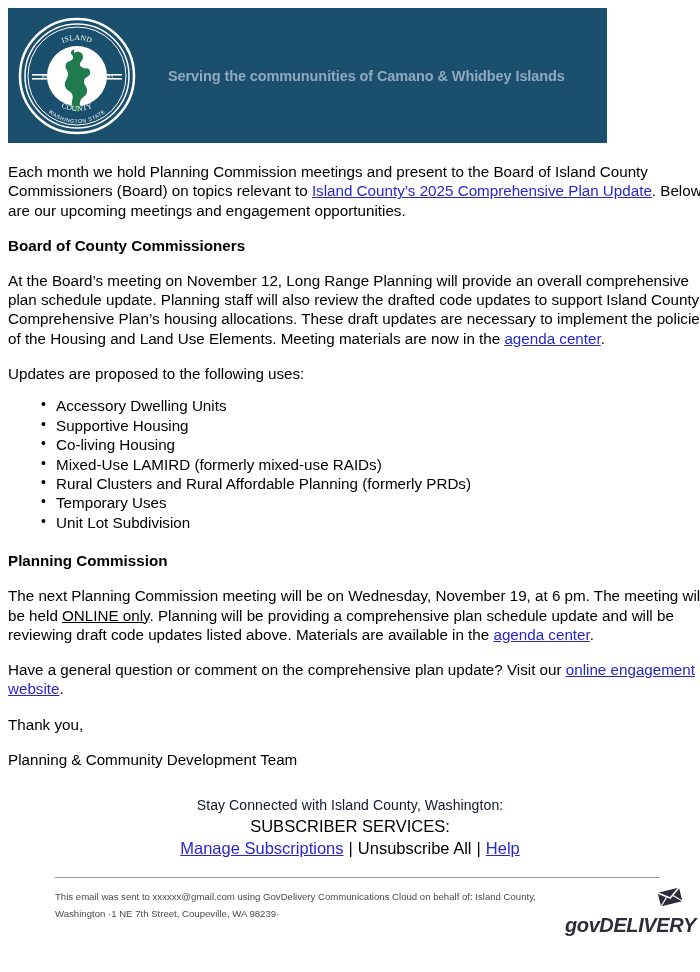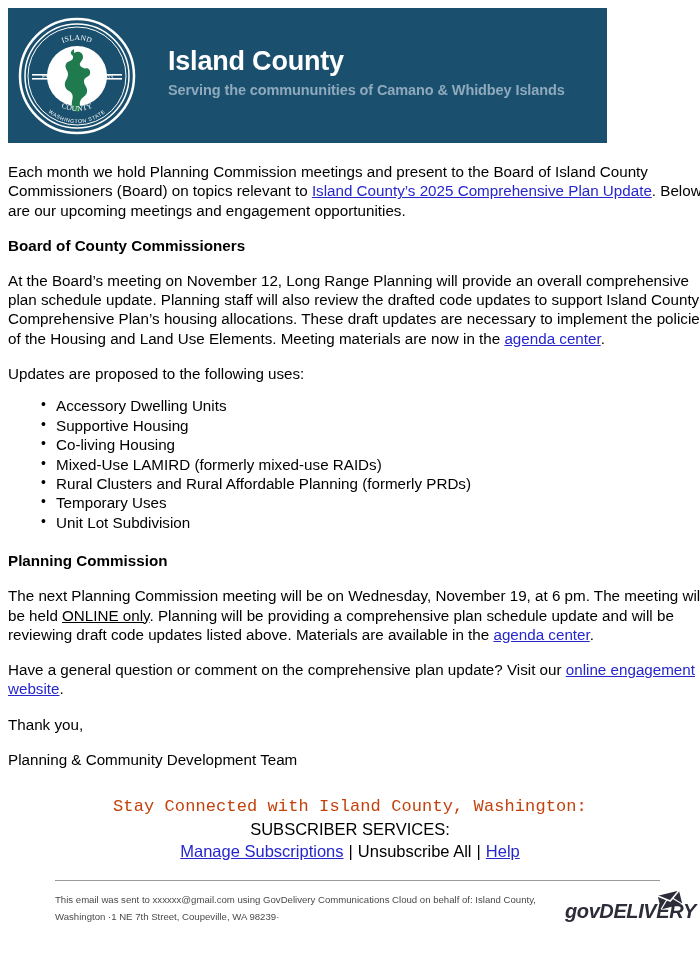--- a/index.html
+++ b/index.html
@@ -106,23 +106,23 @@
     top: -1px;
     font-size: 14px;
   }
 
   
   .stay-wrap {
     text-align: center;
     margin-top: 28px;
   }
   .stay-line {
-    font-family: Liberation Mono, monospace;
-    font-size: 17px;
-    color: #c2410c;
+    font-family: Liberation Sans, sans-serif;
+    font-size: 14px;
+    color: #0f172a;
     letter-spacing: 0.1px;
   }
   .subsvc {
     margin-top: 2px;
     font-size: 16.5px;
     line-height: 22px;
     color: #000;
   }
   .subsvc .sep { padding: 0 5px; }
 
@@ -154,21 +154,21 @@
   }
   .gd-word {
     font-family: "Liberation Sans", sans-serif;
     font-style: italic;
     font-weight: bold;
     font-size: 20px;
     letter-spacing: -0.4px;
     color: #2d2d3a;
     position: absolute;
     left: 0;
-    top: 9px;
+    top: 26px;
   }
   .gd-env {
     position: absolute;
     right: 8px;
     top: 0px;
   }
 </style>
 </head>
 <body>
 
@@ -205,21 +205,20 @@
       </text>
       <text x="24" y="62" fill="#ffffff" font-family="Liberation Serif, serif" font-size="5.5">EST.</text>
       <text x="84" y="62" fill="#ffffff" font-family="Liberation Serif, serif" font-size="5.5">1853</text>
       <text fill="#ffffff" font-family="Liberation Sans, sans-serif" font-size="5.2" letter-spacing="0.6">
         <textPath href="#arcBan" startOffset="50%" text-anchor="middle">WASHINGTON STATE</textPath>
       </text>
     </svg>
   </div>
 
   <div class="banner-text">
-    <div class="banner-title">Island County</div>
     <div class="banner-sub">Serving the commununities of Camano &amp; Whidbey Islands</div>
   </div>
 </div>
 
 <div class="content">
 
   <div class="gap-19"></div>
 
   <p class="para"><span>Each month we hold Planning Commission meetings and present to the Board of Island County Commissioners (Board) on topics relevant to </span><a class="lnk" href="#">Island County’s 2025 Comprehensive Plan Update</a><span>. Below are our upcoming meetings and engagement opportunities.</span></p>
 

